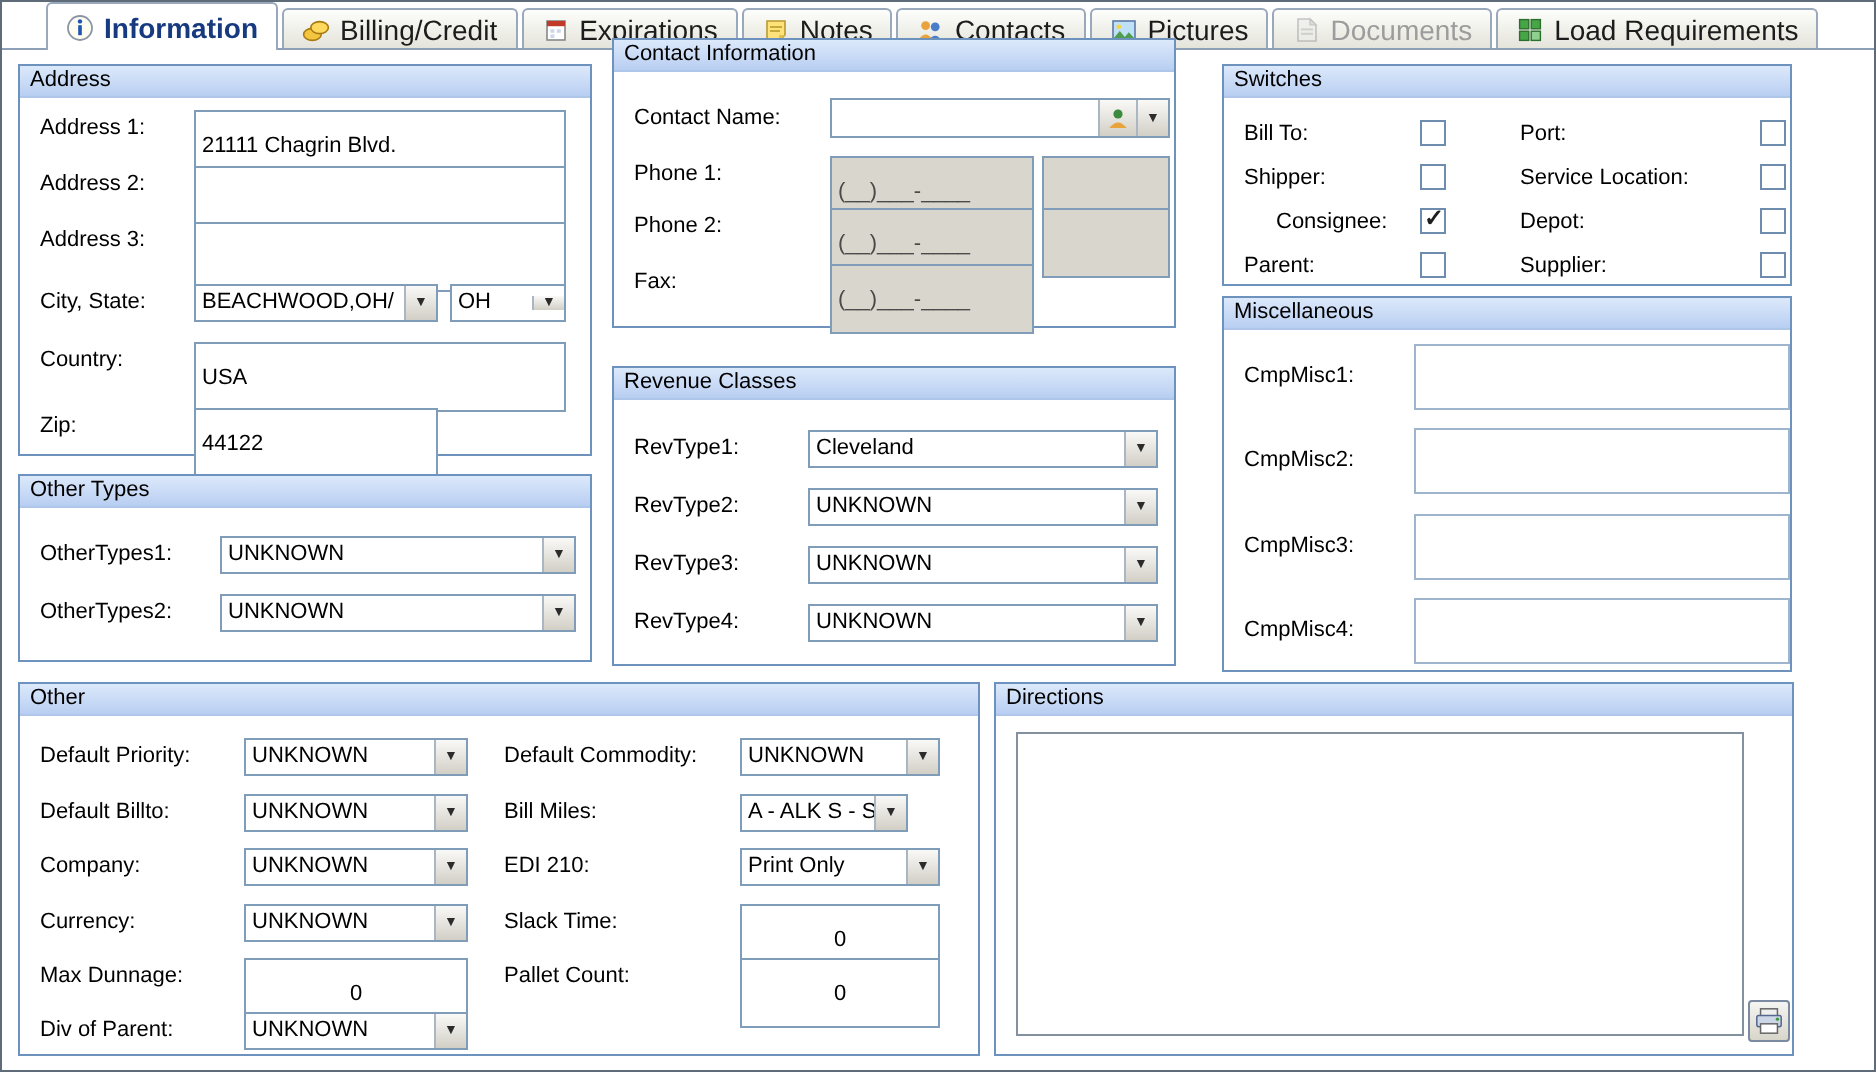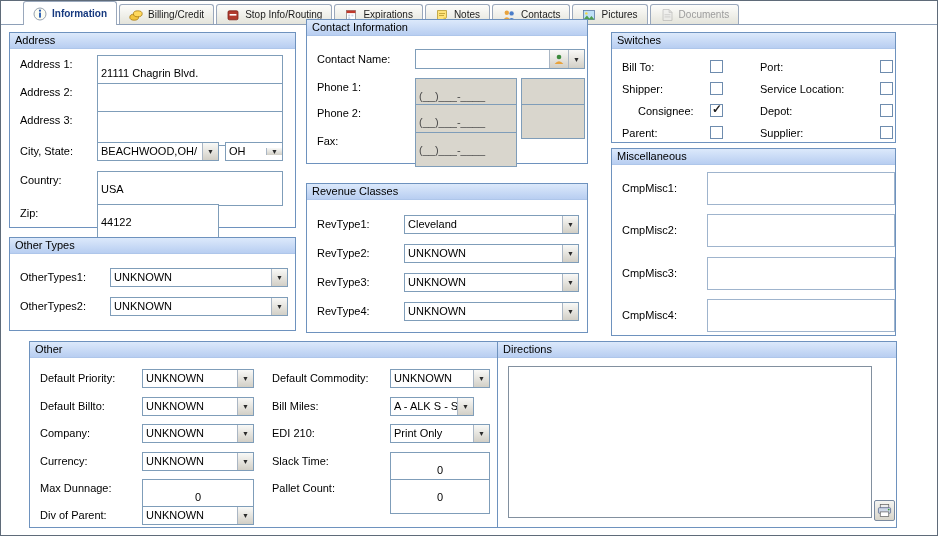--- a/index.html
+++ b/index.html
@@ -14,21 +14,21 @@
     display:flex; align-items:flex-end; padding-left:22px;
     background:#fff; border-bottom:1px solid #8ea0b8;
   }
   .tab {
     height:20px; display:flex; align-items:center; gap:5px;
     padding:0 9px; margin-right:2px;
     border:1px solid #9aa8bc; border-bottom:none; border-radius:3px 3px 0 0;
     background:linear-gradient(#fdfdfb,#e4e4db); cursor:default; position:relative;
     white-space:nowrap;
   }
-  .tab .tlabel { font-size:10px; color:#1c1c1c; }
+  .tab .tlabel { font-size:14px; color:#1c1c1c; }
   .tab.active {
     height:24px; margin-bottom:-1px; background:#fff; z-index:2;
   }
   .tab.active .tlabel { font-weight:bold; color:#16397f; }
   .tab.disabled .tlabel { color:#9c9c9c; }
   .tab.disabled .ticon { opacity:.55; }
   .ticon { width:14px; height:14px; flex:0 0 auto; }
   
   .gbox { position:absolute; border:1px solid #6e92be; background:#fff; }
   .ghead {
@@ -90,27 +90,20 @@
     </div>
 
     <div class="tab">
       <svg class="ticon" viewBox="0 0 14 14">
         <ellipse cx="5.2" cy="9.2" rx="4.4" ry="3" fill="#f3c53f" stroke="#a87b12" stroke-width="0.8"></ellipse>
         <ellipse cx="8.8" cy="5.8" rx="4.4" ry="3" fill="#ffd95e" stroke="#a87b12" stroke-width="0.8"></ellipse>
       </svg>
       <span class="tlabel">Billing/Credit</span>
     </div>
 
-    <div class="tab">
-      <svg class="ticon" viewBox="0 0 14 14">
-        <rect x="2" y="2.8" width="10" height="9" rx="1.4" fill="#b23b2e" stroke="#7a2117" stroke-width="0.8"></rect>
-        <rect x="3.6" y="6" width="6.8" height="1.6" fill="#ffffff"></rect>
-      </svg>
-      <span class="tlabel">Stop Info/Routing</span>
-    </div>
 
     <div class="tab">
       <svg class="ticon" viewBox="0 0 14 14">
         <rect x="2.5" y="2.5" width="9" height="9.5" fill="#ffffff" stroke="#888888" stroke-width="0.8"></rect>
         <rect x="2.5" y="2.5" width="9" height="2.6" fill="#c0392b"></rect>
         <rect x="4.2" y="6.6" width="2" height="1.8" fill="#cdd8ea"></rect>
         <rect x="7.4" y="6.6" width="2" height="1.8" fill="#cdd8ea"></rect>
         <rect x="4.2" y="9.2" width="2" height="1.8" fill="#cdd8ea"></rect>
       </svg>
       <span class="tlabel">Expirations</span>
@@ -148,20 +141,29 @@
     <div class="tab disabled">
       <svg class="ticon" viewBox="0 0 14 14">
         <path d="M3 1.5 h6 l3 3 v8 h-9 z" fill="#ececec" stroke="#9a9a9a" stroke-width="0.8"></path>
         <path d="M9 1.5 v3 h3 z" fill="#cfcfcf" stroke="#9a9a9a" stroke-width="0.6"></path>
         <rect x="4.5" y="6.2" width="6" height="1" fill="#b5b5b5"></rect>
         <rect x="4.5" y="8.4" width="6" height="1" fill="#b5b5b5"></rect>
       </svg>
       <span class="tlabel">Documents</span>
     </div>
 
+    <div class="tab">
+      <svg class="ticon" viewBox="0 0 14 14">
+        <rect x="1.8" y="1.8" width="4.6" height="4.6" fill="#46a546" stroke="#2c6e2c" stroke-width="0.7"></rect>
+        <rect x="7.6" y="1.8" width="4.6" height="4.6" fill="#46a546" stroke="#2c6e2c" stroke-width="0.7"></rect>
+        <rect x="1.8" y="7.6" width="4.6" height="4.6" fill="#46a546" stroke="#2c6e2c" stroke-width="0.7"></rect>
+        <rect x="7.6" y="7.6" width="4.6" height="4.6" fill="#8fd08f" stroke="#2c6e2c" stroke-width="0.7"></rect>
+      </svg>
+      <span class="tlabel">Load Requirements</span>
+    </div>
   </div>
 
   <div class="gbox" style="left:8px;top:31px;width:287px;height:196px;">
     <div class="ghead">Address</div>
     <span class="lbl" style="left:10px;top:25px;">Address 1:</span>
     <input class="tf" style="left: 87px; top: 22px; width: 186px;" value="21111 Chagrin Blvd.">
     <span class="lbl" style="left:10px;top:53px;">Address 2:</span>
     <input class="tf" style="left: 87px; top: 50px; width: 186px;" value="">
     <span class="lbl" style="left:10px;top:81px;">Address 3:</span>
     <input class="tf" style="left: 87px; top: 78px; width: 186px;" value="">
@@ -269,21 +271,21 @@
     <span class="lbl" style="left:10px;top:33px;">CmpMisc1:</span>
     <input class="bigtf" style="left: 95px; top: 23px; width: 188px;" value="">
     <span class="lbl" style="left:10px;top:75px;">CmpMisc2:</span>
     <input class="bigtf" style="left: 95px; top: 65px; width: 188px;" value="">
     <span class="lbl" style="left:10px;top:118px;">CmpMisc3:</span>
     <input class="bigtf" style="left: 95px; top: 108px; width: 188px;" value="">
     <span class="lbl" style="left:10px;top:160px;">CmpMisc4:</span>
     <input class="bigtf" style="left: 95px; top: 150px; width: 188px;" value="">
   </div>
 
-  <div class="gbox" style="left:8px;top:340px;width:481px;height:187px;margin-left:20px;">
+  <div class="gbox" style="left:8px;top:340px;width:481px;height:187px;">
     <div class="ghead">Other</div>
 
     <span class="lbl" style="left:10px;top:30px;">Default Priority:</span>
     <div class="combo" style="left:112px;top:27px;width:112px;">
       <span class="cval">UNKNOWN</span>
       <span class="cbtn">▼</span>
     </div>
     <span class="lbl" style="left:242px;top:30px;">Default Commodity:</span>
     <div class="combo" style="left:360px;top:27px;width:100px;">
       <span class="cval">UNKNOWN</span>

